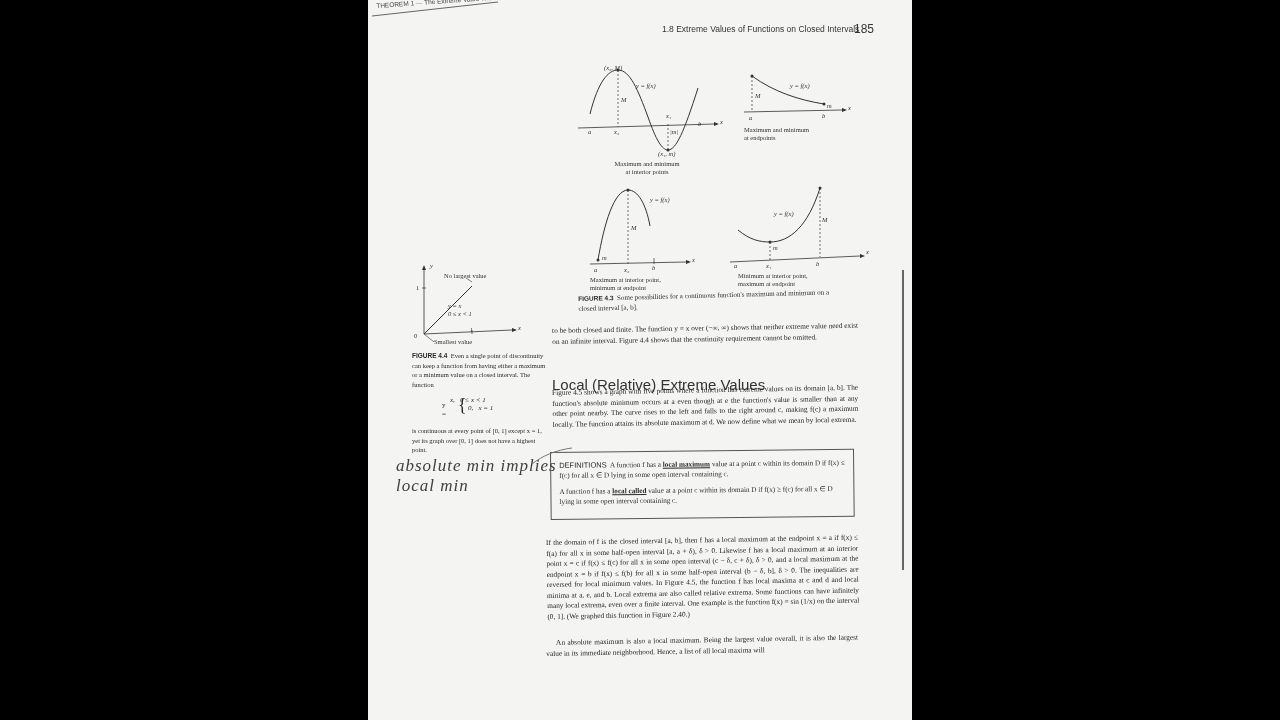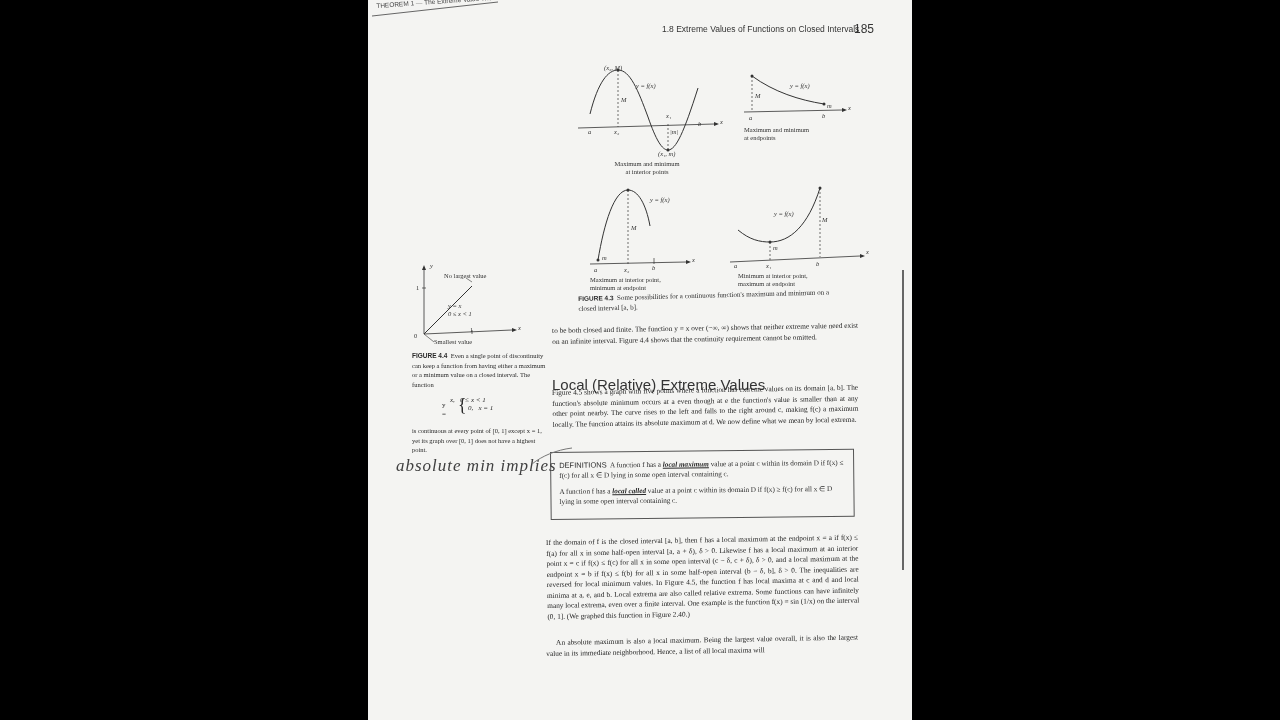--- a/index.html
+++ b/index.html
@@ -17,21 +17,21 @@
   .fig44cap { top:351px; left:44px; width:134px; font-size:6.5px; line-height:9.5px; }
   .piece { top:396px; left:74px; font-size:7px; line-height:9px; }
   .fig44cap2 { top:426px; left:44px; width:134px; font-size:6.5px; line-height:9.5px; }
   .para { font-size:7.3px; line-height:10.5px; text-align:justify; color:#222; }
   .p1 { top:326px; left:184px; width:306px; transform:rotate(-1deg); transform-origin:left top; }
   .h2 { top:376px; left:184px; font-size:15px; font-family:"Liberation Sans", sans-serif; color:#333; }
   .p2 { top:388px; left:184px; width:306px; transform:rotate(-1deg); transform-origin:left top; }
   .defbox { top:452px; left:182px; width:304px; height:68px; border:1.2px solid #555; box-sizing:border-box; padding:8px 8px; transform:rotate(-0.6deg); transform-origin:left top; }
   .deftext { font-size:7.2px; line-height:10px; }
   .deflabel { font-family:"Liberation Sans", sans-serif; font-size:7.5px; }
-  .term { font-weight:bold; text-decoration:underline;font-style:italic; }
+  .term { font-weight:bold; text-decoration:underline; }
   .p3 { top:538px; left:178px; width:312px; transform:rotate(-1deg); transform-origin:left top; }
   .p4 { top:638px; left:178px; width:312px; transform:rotate(-1deg); transform-origin:left top; }
   .hand { top:456px; left:28px; font-family:Liberation Serif, serif; font-style:italic; font-size:17px; line-height:20px; color:#404040; letter-spacing:1px; }
   .edgeline { top:270px; left:534px; width:2px; height:300px; background:#666; }
 </style>
 </head>
 <body>
 
 <div class="page">
 
@@ -191,19 +191,20 @@
       <span class="term">local called</span>
       <span>value at a point c within its domain D if f(x) ≥ f(c) for all x ∈ D lying in some open interval containing c.</span>
     </div>
   </div>
 
   <div class="abs para p3">If the domain of f is the closed interval [a, b], then f has a local maximum at the endpoint x = a if f(x) ≤ f(a) for all x in some half-open interval [a, a + δ), δ &gt; 0. Likewise f has a local maximum at an interior point x = c if f(x) ≤ f(c) for all x in some open interval (c − δ, c + δ), δ &gt; 0, and a local maximum at the endpoint x = b if f(x) ≤ f(b) for all x in some half-open interval (b − δ, b], δ &gt; 0. The inequalities are reversed for local minimum values. In Figure 4.5, the function f has local maxima at c and d and local minima at a, e, and b. Local extrema are also called relative extrema. Some functions can have infinitely many local extrema, even over a finite interval. One example is the function f(x) = sin (1/x) on the interval (0, 1]. (We graphed this function in Figure 2.40.)</div>
   <div class="abs para p4" style="text-indent:10px">An absolute maximum is also a local maximum. Being the largest value overall, it is also the largest value in its immediate neighborhood. Hence, a list of all local maxima will</div>
 
   <div class="abs hand">
     <div>absolute min implies</div>
+    <div>local min</div>
   </div>
   <svg class="abs" style="left:160px;top:446px" width="50" height="24">
     <path d="M4,18 C14,10 28,4 44,2" fill="none" stroke="#777" stroke-width="1"></path>
   </svg>
 
   <div class="abs edgeline"></div>
 </div>
 
 </body></html>

